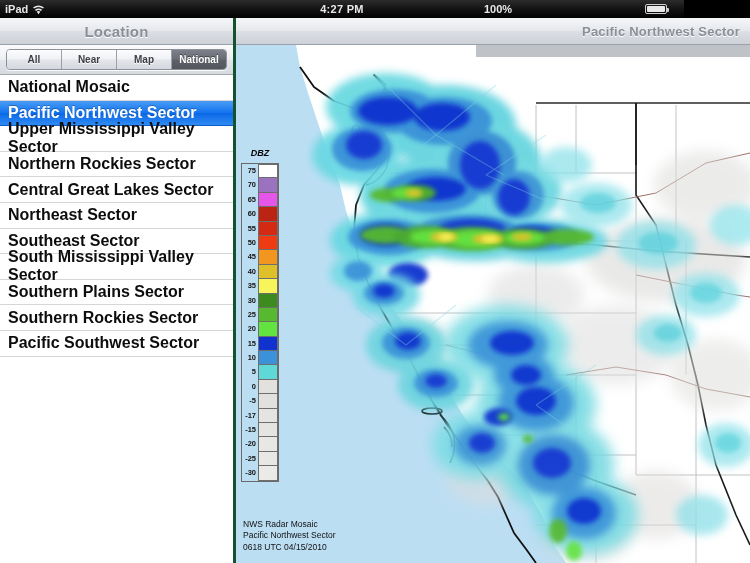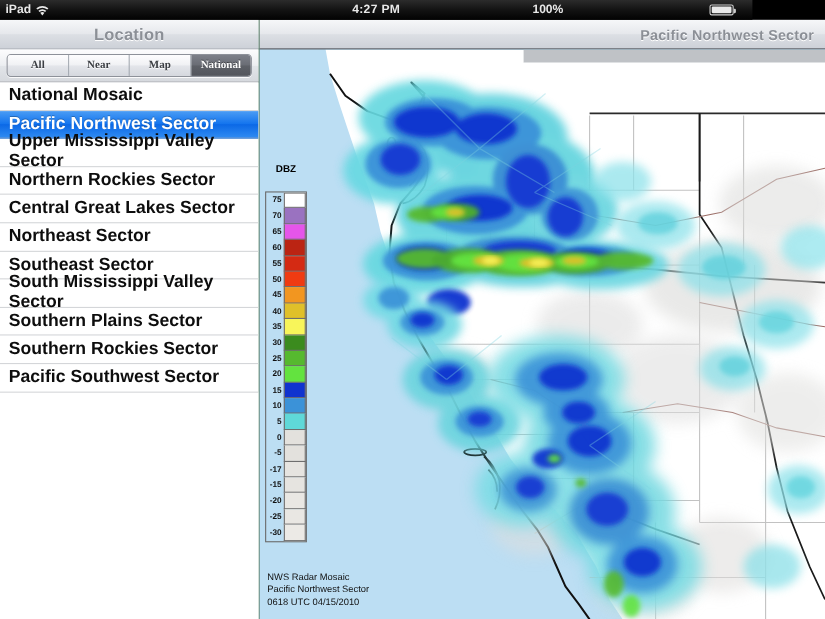--- a/index.html
+++ b/index.html
@@ -38,40 +38,40 @@
   }
   .batt i { display: block; width: 100%; height: 100%; background: #e9e9e9; border-radius: 1px; }
 
   
   .split { position: absolute; top: 18px; left: 0; width: 750px; height: 545px; display: flex; }
 
   
   .pane-left {
     width: 236px; height: 100%;
     background: #fff;
-    border-right: 1px solid #14532d;
+    border-right: 3px solid #14532d;
     display: flex; flex-direction: column;
     position: relative;
   }
   .navbar {
     height: 27px; flex: 0 0 27px;
     background: linear-gradient(to bottom, #f6f7f9 0%, #e6e8ec 48%, #dcdfe4 52%, #cdd1d8 100%);
     border-bottom: 1px solid #9aa0a9;
     display: flex; align-items: center; justify-content: center;
   }
   .navbar-title {
     font-size: 15px; font-weight: bold; color: #8b8f96;
     text-shadow: 0 1px 0 #ffffff;
     letter-spacing: .2px;
   }
   .toolbar {
     height: 30px; flex: 0 0 30px;
     background: linear-gradient(to bottom, #fcfcfd 0%, #eceef1 50%, #e2e5e9 51%, #d6d9de 100%);
     border-bottom: 1px solid #a2a6ad;
-    display: flex; align-items: center; padding: 0 6px; font-family: Liberation Serif, serif;
+    display: flex; align-items: center; padding: 0 6px;
   }
   .seg {
     display: flex; width: 100%; height: 21px;
     border: 1px solid #8d9199; border-radius: 4px; overflow: hidden;
     box-shadow: 0 1px 0 rgba(255,255,255,.85);
   }
   .seg-item {
     flex: 1; display: flex; align-items: center; justify-content: center;
     font-size: 10px; font-weight: bold; color: #3c3f44;
     background: linear-gradient(to bottom, #fdfdfe 0%, #f0f1f4 48%, #e3e5ea 52%, #d5d8de 100%);
@@ -116,21 +116,21 @@
   #radar { display: block; width: 100%; height: 100%; }
 
   
   .legend {
     position: absolute; left: 5px; top: 103px;
     width: 38px;
     font-size: 7px; font-weight: bold; color: #111;
     z-index: 8;
     font-family: "Liberation Sans", "DejaVu Sans", sans-serif;
   }
-  .legend-title { text-align: center; font-size: 9px; font-weight: bold; margin-bottom: 16px; color: #000; }
+  .legend-title { text-align: center; font-size: 9px; font-weight: bold; margin-bottom: 5px; color: #000; font-style: italic; }
   .legend-rows { display: flex; flex-direction: column; border: 1px solid #6a6a6a; }
   .lg-row { display: flex; height: 14.4px; align-items: stretch; }
   .lg-lab { width: 16px; text-align: right; padding-right: 2px; line-height: 14.4px; font-size: 7.5px; }
   .lg-sw { width: 20px; border: 1px solid #6e6e6e; border-top: none; }
   .lg-row:first-child .lg-sw { border-top: 1px solid #6e6e6e; }
 
   
   .caption {
     position: absolute; left: 7px; bottom: 10px;
     font-size: 8.5px; line-height: 11.5px;

